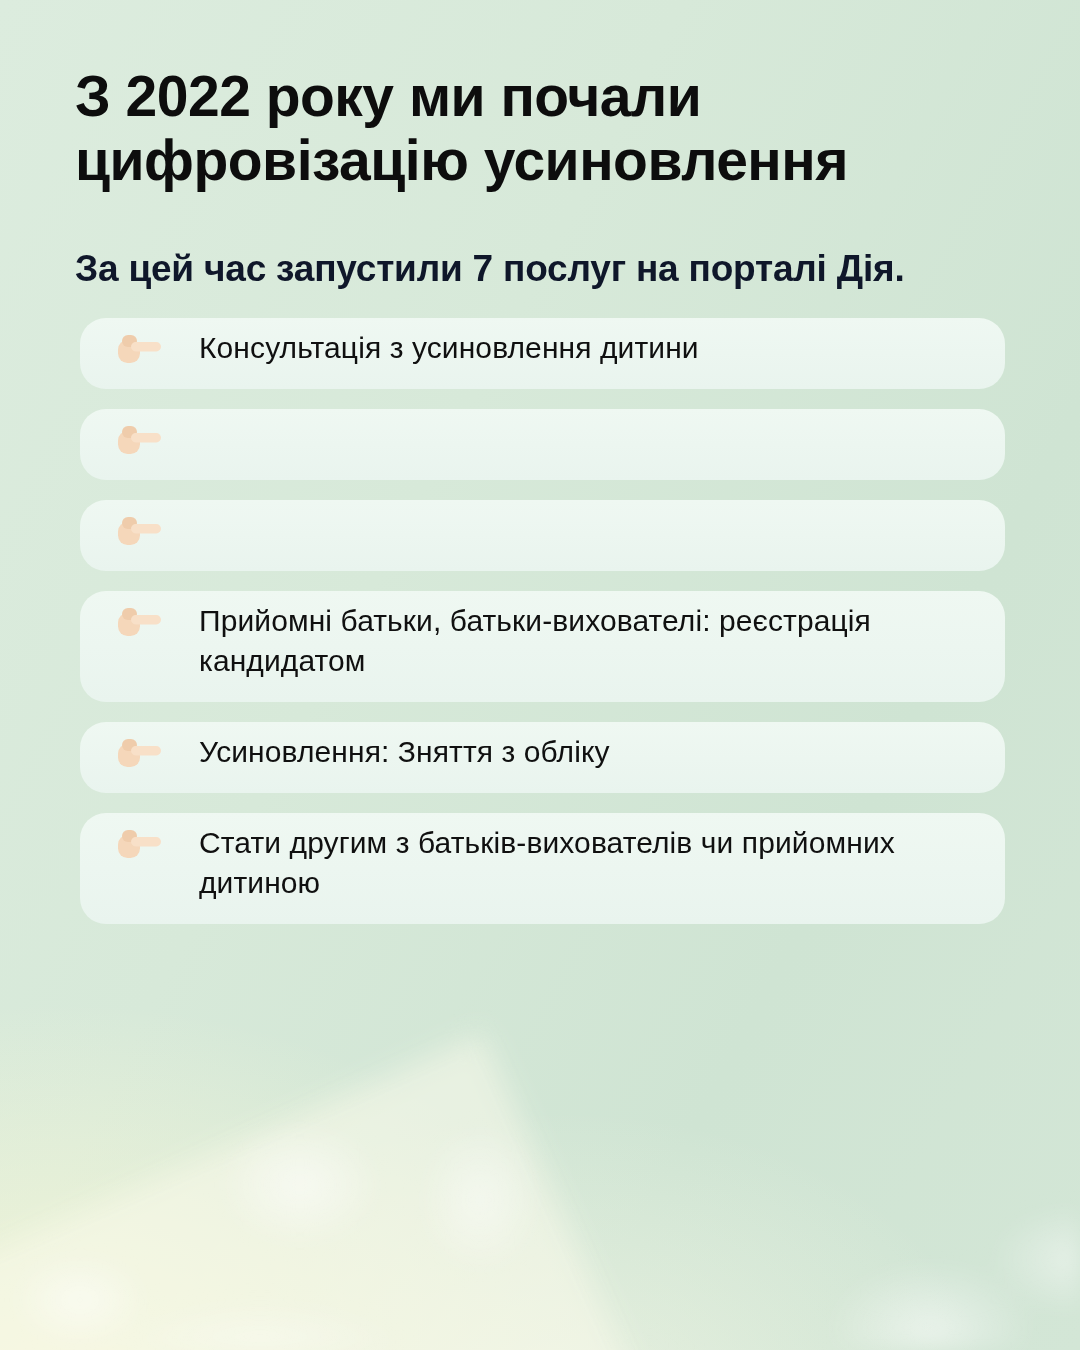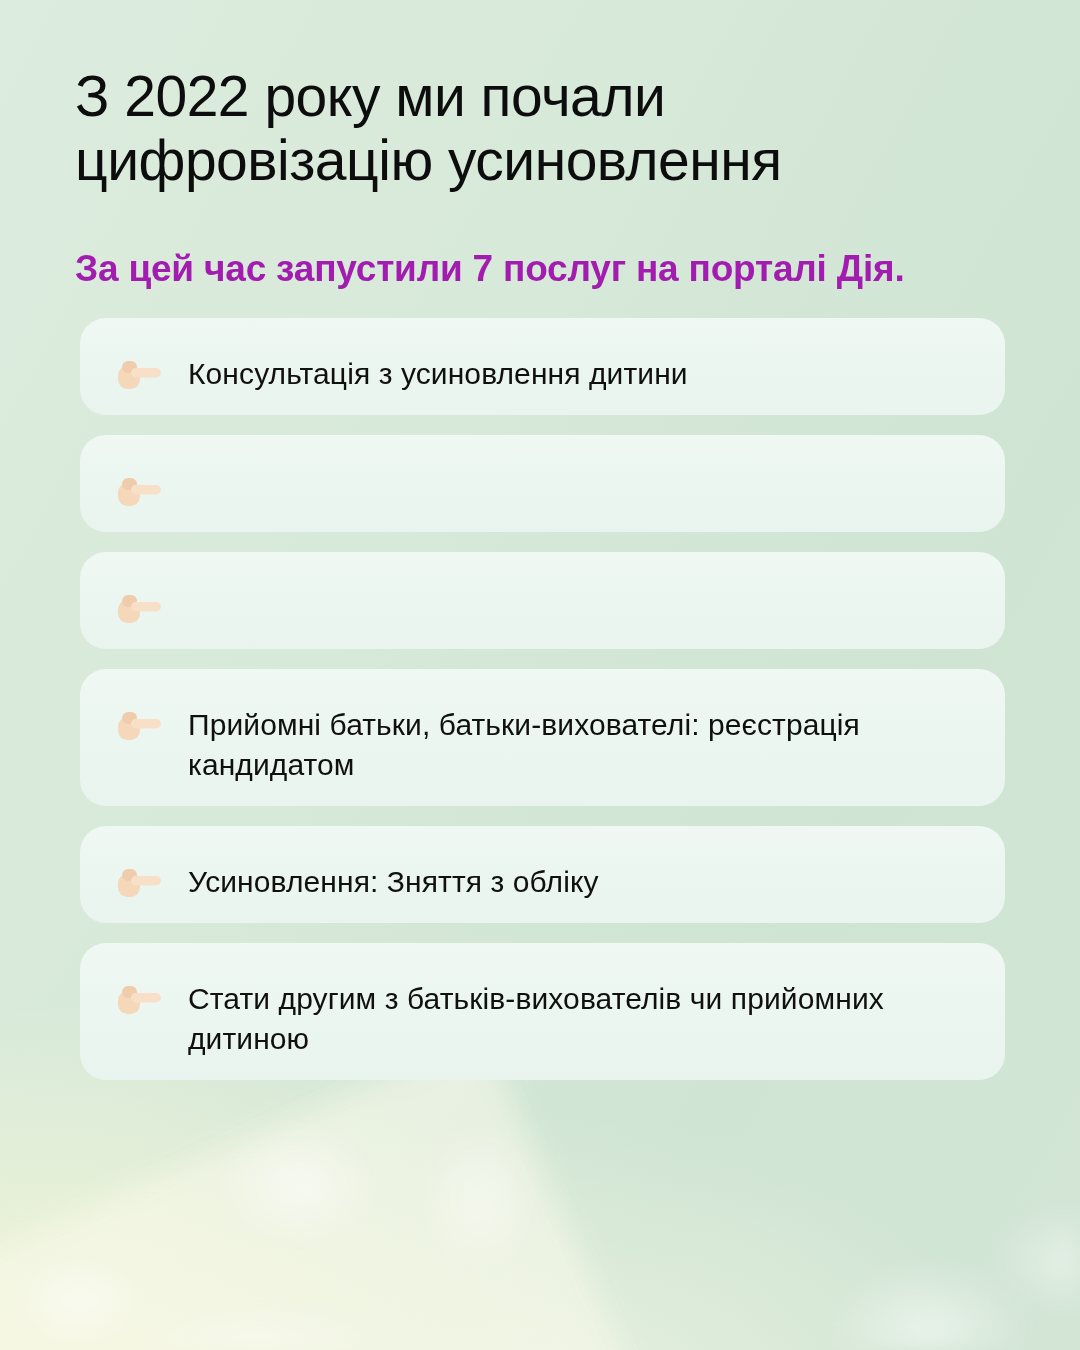--- a/index.html
+++ b/index.html
@@ -52,53 +52,53 @@
     position: relative;
     box-sizing: border-box;
     padding: 64px 77px 0 75px;
     height: 100%;
   }
 
   .title {
     margin: 0;
     font-size: 57px;
     line-height: 64px;
-    font-weight: 400;
+    font-weight: 700;
     letter-spacing: -0.5px;
     color: #0d0d0d;
     max-width: 900px;
   }
 
   .subtitle {
     margin: 52px 0 0 0;
     font-size: 37px;
     line-height: 50px;
     font-weight: 600;
     letter-spacing: -0.2px;
-    color: #a21caf;
+    color: #0f172a;
     max-width: 930px;
   }
 
   .cards {
     margin-top: 24px;
     margin-left: 5px;
     display: flex;
     flex-direction: column;
     gap: 20px;
   }
 
   .card {
     box-sizing: border-box;
     width: 925px;
     background: linear-gradient(180deg, #eff8f2 0%, #e9f4ee 100%);
     border-radius: 26px;
-    padding: 36px 40px 21px 36px;
+    padding: 10px 40px 21px 36px;
     display: flex;
     align-items: flex-start;
-    gap: 26px;
+    gap: 37px;
   }
 
   .card .icon {
     flex: 0 0 auto;
     width: 46px;
     height: 40px;
     display: flex;
     align-items: center;
     justify-content: center;
   }

